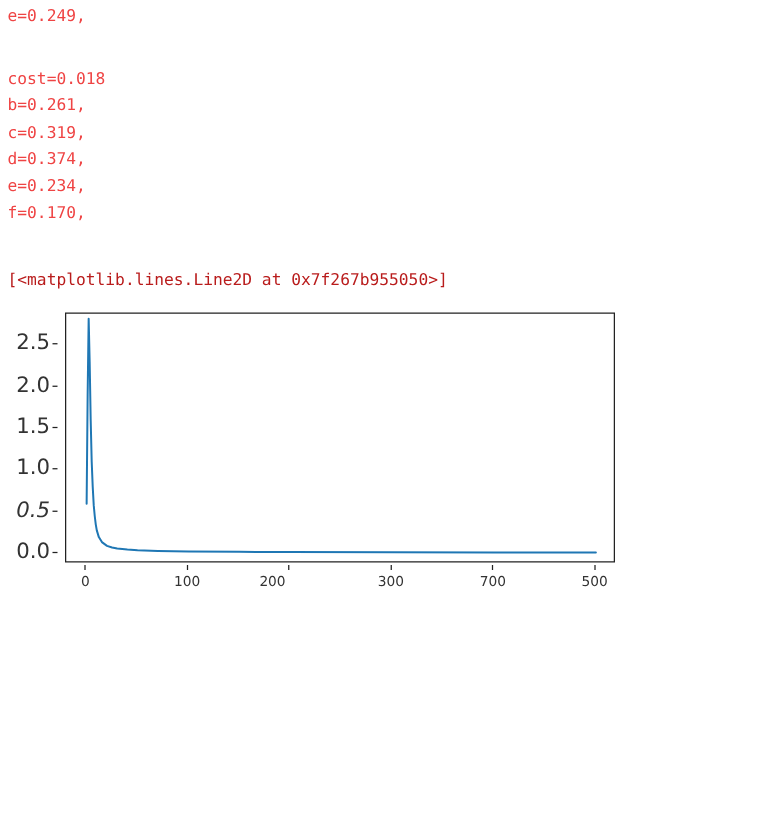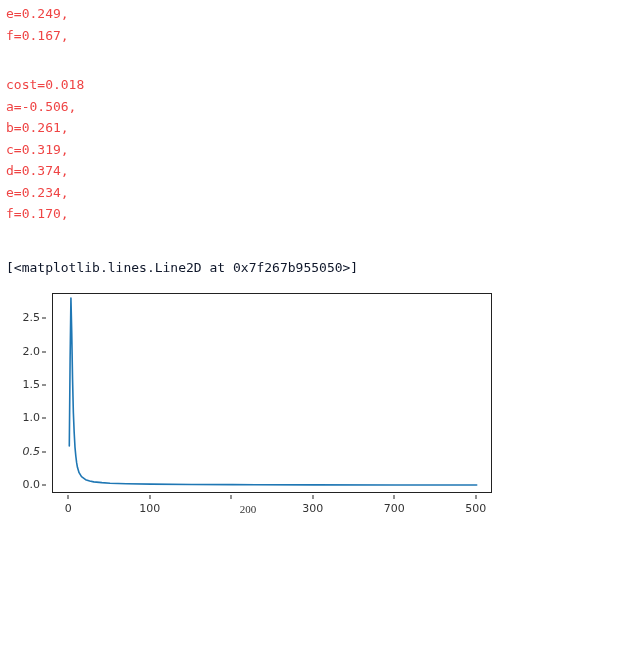--- a/index.html
+++ b/index.html
@@ -16,21 +16,21 @@
       white-space: pre;
       font-family: "DejaVu Sans Mono", Menlo, Consolas, monospace;
       color: #ef4444;
       margin-bottom: 2px;
     }
     .block-gap { height: 28px; }
     .block-gap-md { height: 32px; }
     .repr-text {
       white-space: pre;
       font-family: "DejaVu Sans Mono", Menlo, Consolas, monospace;
-      color: #0f172a;
+      color: #b91c1c;
       margin-bottom: 8px;
     }
     .chart-wrap {
       width: 500px;
       position: relative;
       padding: 8px 8px 22px 46px;
     }
     .plot-area {
       position: relative;
       width: 440px;
@@ -42,21 +42,21 @@
     .y-ticks {
       position: absolute;
       left: 0;
       top: 8px;
       width: 40px;
       height: 200px;
     }
     .y-tick {
       position: absolute;
       right: 6px;
-      font-size: 11px;
+      font-size: 17px;
       color: #333;
       transform: translateY(-50%);
       font-family: "DejaVu Sans", Arial, sans-serif;
     }
     .y-tick-mark {
       position: absolute;
       right: 0;
       width: 4px;
       height: 1px;
       background: #222;
@@ -84,28 +84,26 @@
       height: 4px;
       background: #222;
       transform: translateX(-0.5px);
     }
   </style>
 </head>
 <body>
 
 <div>
   <div class="output-text">e=0.249,</div>
-  <div class="output-text">f=0.167,</div>
 </div>
 
 <div class="block-gap"></div>
 
 <div>
   <div class="output-text">cost=0.018</div>
-  <div class="output-text">a=-0.506,</div>
   <div class="output-text">b=0.261,</div>
   <div class="output-text">c=0.319,</div>
   <div class="output-text">d=0.374,</div>
   <div class="output-text">e=0.234,</div>
   <div class="output-text">f=0.170,</div>
 </div>
 
 <div class="block-gap-md"></div>
 
 <div class="repr-text">[&lt;matplotlib.lines.Line2D at 0x7f267b955050&gt;]</div>
@@ -128,21 +126,21 @@
   <div class="plot-area">
     <svg class="plot-svg" id="plot-svg" width="440" height="200">
         <path d="M16.30,152.00 L17.11,65.33 L17.93,4.00 L18.74,38.67 L19.56,85.33 L20.37,118.67 L21.19,138.67 L22.00,153.33 L22.81,162.00 L23.63,168.67 L24.44,173.33 L26.07,178.67 L28.52,182.67 L32.59,185.67 L36.67,187.00 L40.74,187.87 L48.89,188.67 L57.04,189.20 L73.33,189.73 L97.78,190.13 L138.52,190.47 L179.26,190.67 L260.74,190.87 L342.22,190.93 L423.70,191.00" fill="none" stroke="#1f77b4" stroke-width="1.6" stroke-linejoin="round" stroke-linecap="round"></path>
       </svg>
   </div>
   <div class="x-ticks" id="x-ticks">
       <div class="x-tick" style="left: 16.2963px;">0</div>
       <div class="x-tick-mark" style="left: 16.2963px;"></div>
       <div class="x-tick" style="left: 97.7778px;">100</div>
       <div class="x-tick-mark" style="left: 97.7778px;"></div>
-      <div class="x-tick" style="left: 196px; font-family: Liberation Serif, serif;">200</div>
+      <div class="x-tick" style="left: 166px;">200</div>
       <div class="x-tick-mark" style="left: 179.259px;"></div>
       <div class="x-tick" style="left: 260.741px; text-align: center;">300</div>
       <div class="x-tick-mark" style="left: 260.741px;"></div>
       <div class="x-tick" style="left: 342.222px;">700</div>
       <div class="x-tick-mark" style="left: 342.222px;"></div>
       <div class="x-tick" style="left: 423.704px;">500</div>
       <div class="x-tick-mark" style="left: 423.704px;"></div>
     </div>
 </div>
 

